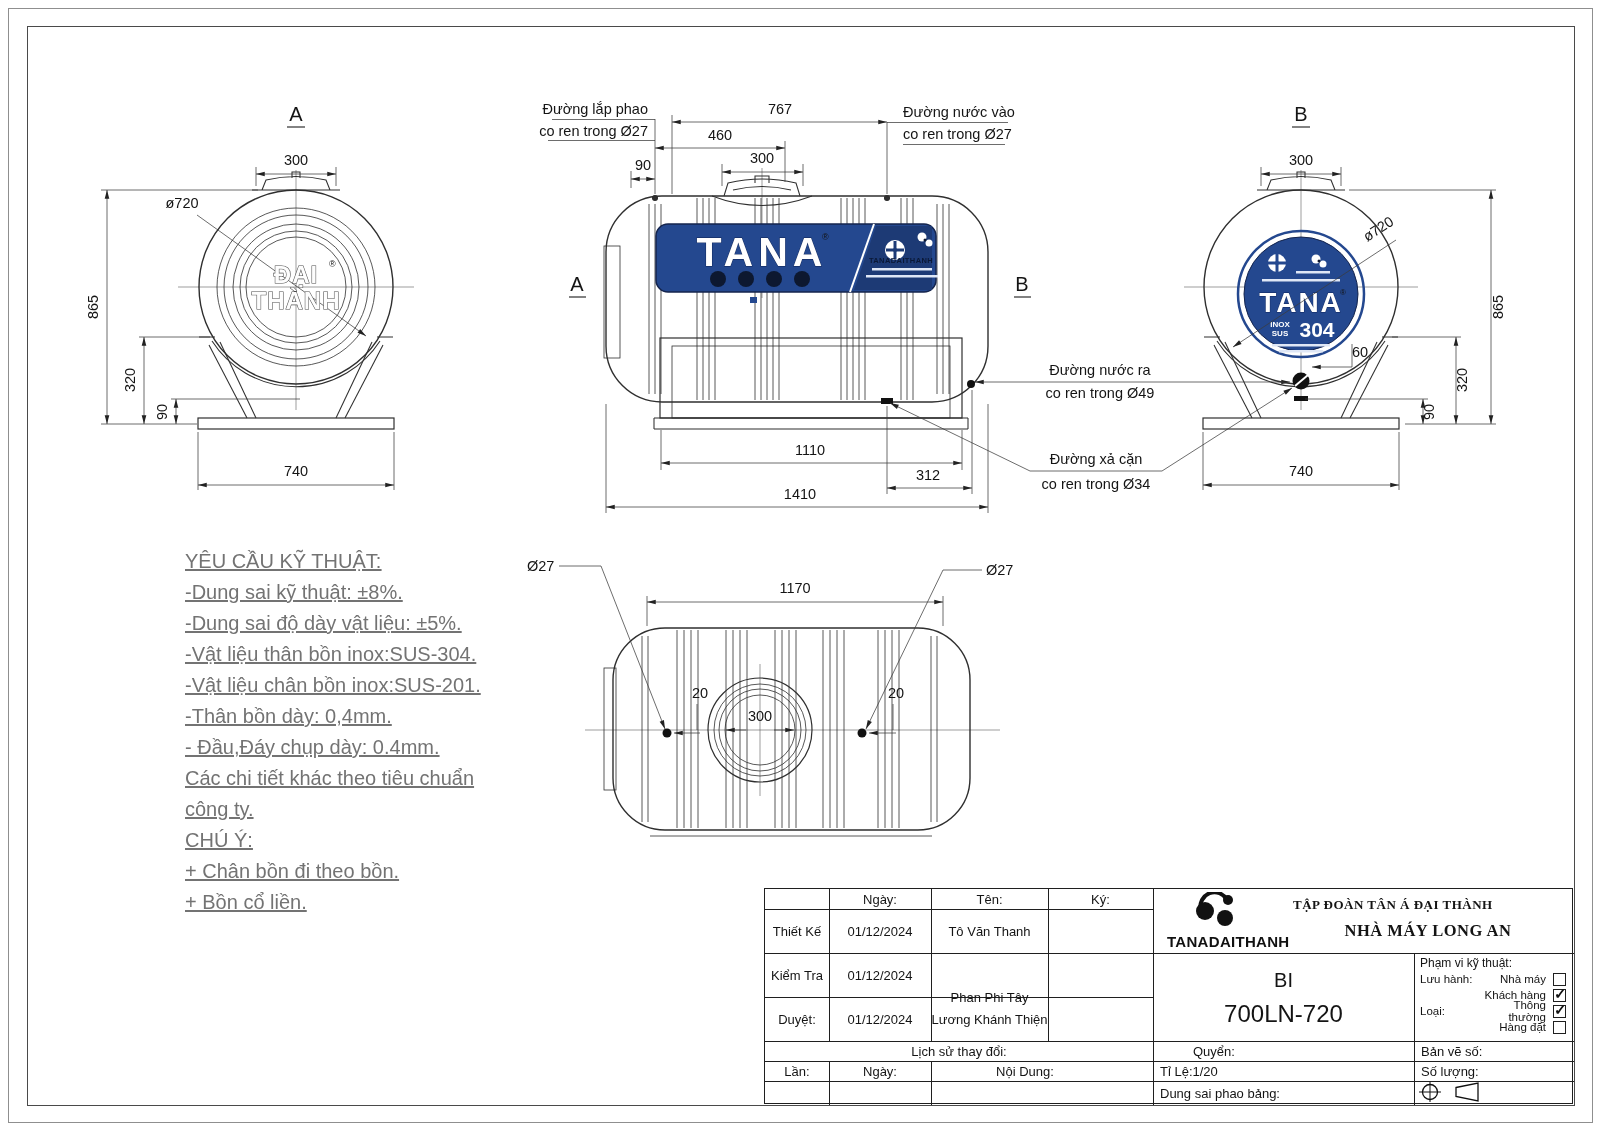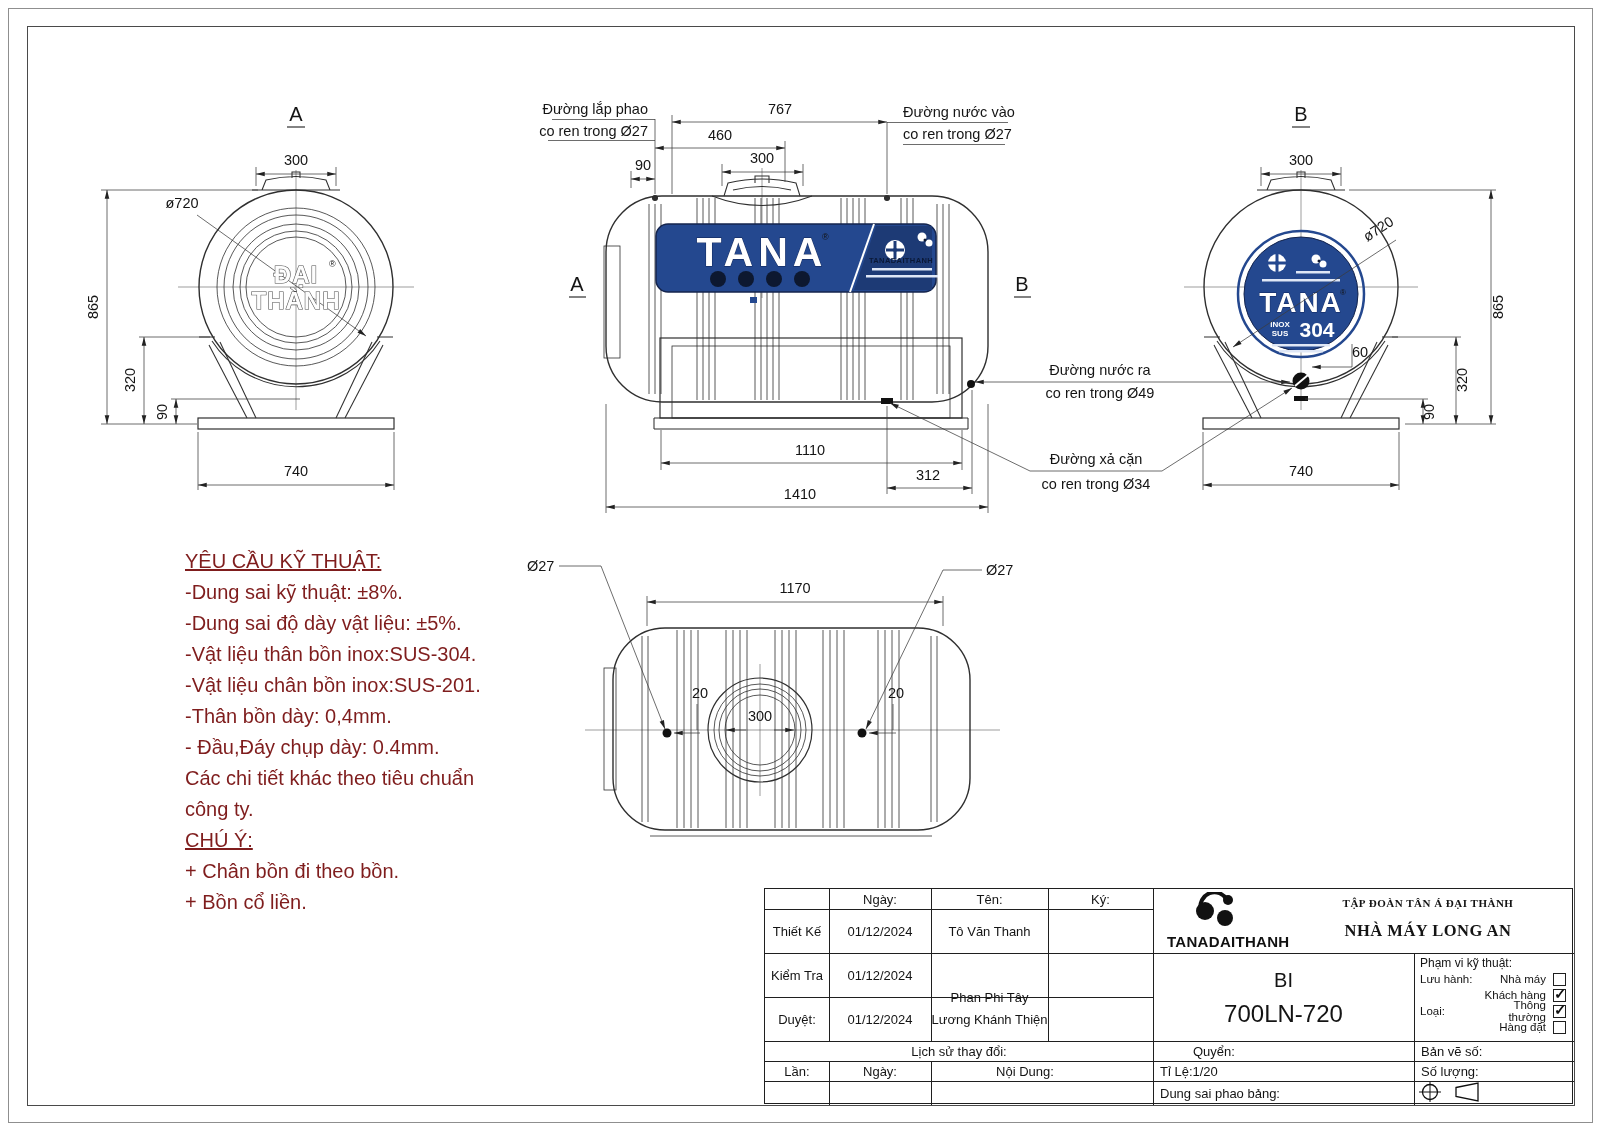--- a/index.html
+++ b/index.html
@@ -21,21 +21,21 @@
   svg text.d{font-size:14.5px;text-anchor:middle;}
   svg text.call{font-size:14.5px;}
   svg text.sec{font-size:20px;text-anchor:middle;}
   svg text.emb{font-size:24px;font-weight:700;letter-spacing:1px;fill:#fdfdfd;stroke:#4a4a4a;stroke-width:1.1px;paint-order:stroke;text-anchor:middle;}
   svg text.tana{font-size:41px;font-weight:700;letter-spacing:5px;fill:#fff;stroke:#0d2150;stroke-width:0.8px;paint-order:stroke;text-anchor:middle;}
   svg text.tanab{font-size:28px;font-weight:700;letter-spacing:2px;fill:#fff;stroke:#10265c;stroke-width:0.8px;paint-order:stroke;text-anchor:middle;}
   svg text.micro{font-size:7.5px;font-weight:700;fill:#0a1836;text-anchor:middle;letter-spacing:0.4px;}
   svg text.microw{font-size:8px;font-weight:700;fill:#fff;text-anchor:middle;}
   svg text.grade{font-size:21px;font-weight:700;fill:#fff;text-anchor:middle;}
 
-  .notes{position:absolute;left:185px;top:546px;width:330px;font-size:20px;line-height:31px;color:#7f1d1d;}
+  .notes{position:absolute;left:185px;top:546px;width:330px;font-size:20px;line-height:31px;color:#737373;text-decoration:underline;}
   .notes .nh{text-decoration:underline;}
   .tb{position:absolute;left:764px;top:888px;width:809px;height:216px;border:1.5px solid #1f1f1f;box-sizing:border-box;font-size:13px;}
   .tb .vl,.tb .hl{position:absolute;background:#1f1f1f;}
   .tb .vl{width:1px;}
   .tb .hl{height:1px;}
   .cell{position:absolute;display:flex;align-items:center;justify-content:center;box-sizing:border-box;white-space:nowrap;}
   .cell.left{justify-content:flex-start;padding-left:7px;}
   .serif{font-family:"Liberation Serif",serif;font-weight:700;}
   .cbx{width:13px;height:13px;border:1.5px solid #1f1f1f;box-sizing:border-box;position:relative;flex:0 0 auto;}
   .cbx.checked::after{content:"\2713";position:absolute;left:0px;top:-5px;font-size:15px;font-weight:700;color:#111;}
@@ -407,21 +407,21 @@
     <div class="cell" style="left:149px;top:172px;width:222px;height:20px;">Nội Dung:</div>
 
     <div style="position:absolute;left:388px;top:0;width:421px;height:64px;">
       <svg width="60" height="42" style="position:absolute;left:40px;top:3px;">
         <path d="M8,18 A14,14 0 0 1 34,8" stroke="#111" stroke-width="4" fill="none"></path>
         <circle cx="12" cy="19" r="9" fill="#111"></circle>
         <circle cx="32" cy="26" r="8" fill="#111"></circle>
         <circle cx="35" cy="8" r="5" fill="#111"></circle>
       </svg>
       <div style="position:absolute;left:14px;top:44px;font-size:15px;font-weight:800;letter-spacing:0.3px;color:#111;">TANADAITHANH</div>
-      <div class="serif" style="position:absolute;left:140px;top:8px;width:270px;text-align:center;font-size:11px;letter-spacing:0.5px;">TẬP ĐOÀN TÂN Á ĐẠI THÀNH</div>
+      <div class="serif" style="position:absolute;left:140px;top:8px;width:270px;text-align:left;font-size:13px;letter-spacing:0.5px;">TẬP ĐOÀN TÂN Á ĐẠI THÀNH</div>
       <div class="serif" style="position:absolute;left:140px;top:32px;width:270px;text-align:center;font-size:16.5px;letter-spacing:0.5px;">NHÀ MÁY LONG AN</div>
     </div>
 
     <div style="position:absolute;left:388px;top:64px;width:261px;height:88px;text-align:center;">
       <div style="margin-top:16px;font-size:20px;">BI</div>
       <div style="margin-top:8px;font-size:24px;">700LN-720</div>
     </div>
 
     <div style="position:absolute;left:649px;top:64px;width:160px;height:88px;font-size:11.5px;">
       <div style="padding:3px 0 1px 6px;font-size:12px;">Phạm vi kỹ thuật:</div>

